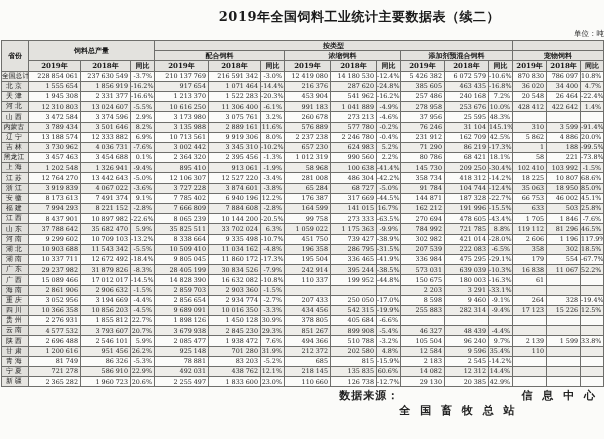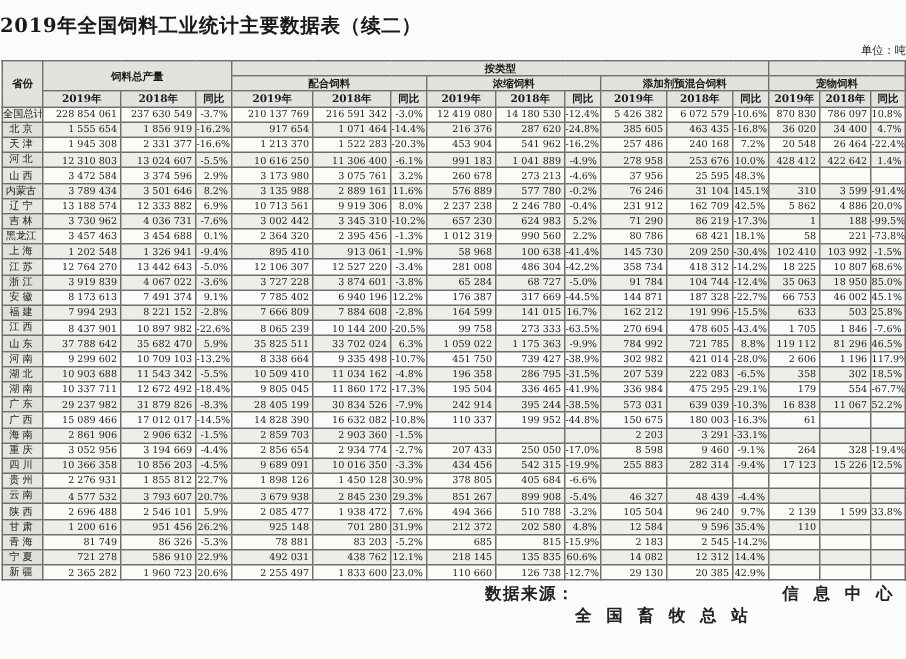--- a/index.html
+++ b/index.html
@@ -3,21 +3,21 @@
 <meta charset="utf-8">
 <style>
   html,body{margin:0;padding:0;}
   body{
     width:604px;height:439px;position:relative;overflow:hidden;
     background:#fbfbf9;
     font-family:"DejaVu Serif","Liberation Serif",serif;
     color:#1a1a1a;
   }
   .page-title{
-    position:absolute;top:8px;left:0;width:500px;text-align:left;
+    position:absolute;top:8px;left:0;width:500px;text-align:right;
     font-size:13px;font-weight:bold;letter-spacing:0.5px;
   }
   .unit-label{
     position:absolute;top:29px;right:0;font-size:7.5px;
   }
   table.data-table{
     position:absolute;top:40px;left:1px;width:602px;
     border-collapse:collapse;table-layout:fixed;
     font-size:6.4px;line-height:1;
   }
@@ -41,21 +41,21 @@
   tbody tr:nth-child(even) td.province-cell{background:#e0dfdb;}
   .footer-source{
     position:absolute;top:373px;right:6px;
     display:flex;align-items:center;
     font-weight:bold;font-size:11px;letter-spacing:1px;
     color:#222;
   }
   .footer-source .src-col{display:flex;flex-direction:column;align-items:center;line-height:1.1;}
   .footer-source .src-line1{letter-spacing:3px;margin-top:32px;}
   .footer-source .src-line2{letter-spacing:0.5px;}
-  .footer-source .src-suffix{margin-left:20px;letter-spacing:3px;}
+  .footer-source .src-suffix{margin-left:4px;letter-spacing:3px;}
 </style>
 </head>
 <body>
 
 <div class="page-title">2019年全国饲料工业统计主要数据表（续二）</div>
 <div class="unit-label">单位：吨</div>
 
 <table class="data-table">
   <colgroup>
       <col style="width: 27px;">

